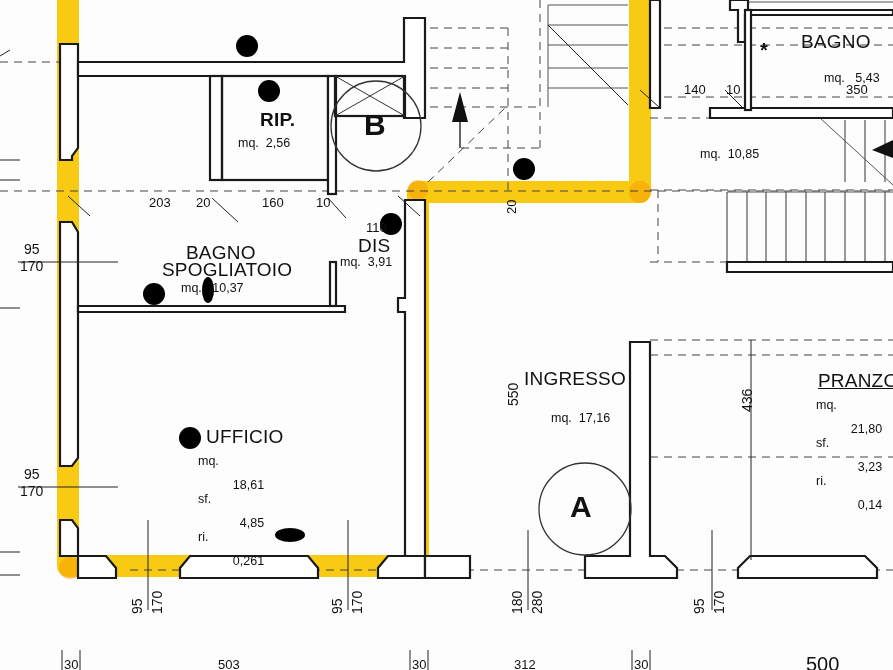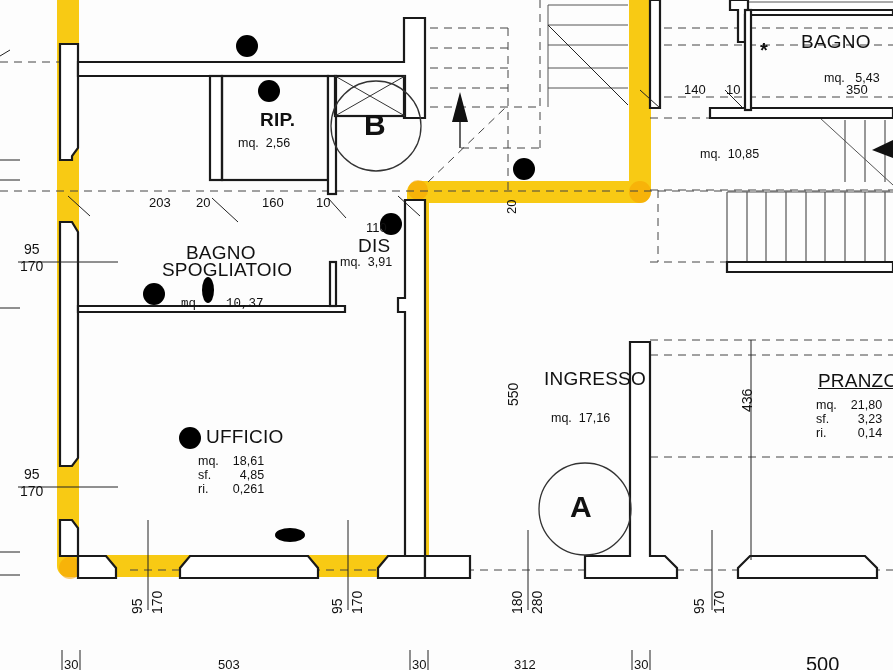--- a/index.html
+++ b/index.html
@@ -7,21 +7,21 @@
   svg{position:absolute;left:0;top:0;}
   .lbl{position:absolute;white-space:nowrap;font-family:"Liberation Sans",sans-serif;color:#111;line-height:1;}
   .room{font-size:19px;letter-spacing:0.2px;}
   .area{font-size:12.5px;}
   .dim{font-size:14px;}
   .dimsm{font-size:13px;}
   .vert{transform-origin:left top;transform:rotate(-90deg);}
   .circ-letter{font-size:30px;font-weight:bold;}
   .stack{display:flex;flex-direction:column;align-items:center;}
   .kv{display:grid;grid-template-columns:auto auto;column-gap:14px;font-size:12.5px;line-height:14px;}
-  .kv span:nth-child(2n){text-align:right;}
+  .kv span:nth-child(2n){text-align:right;margin-top:24px;}
 </style>
 </head>
 <body>
 
 <div id="plan">
   <svg width="893" height="670" viewBox="0 0 893 670">
 
     <g fill="none" stroke="#F7C600" stroke-width="22" stroke-linejoin="round" opacity="0.92">
       <polyline points="68,0 68,566 418,566 418,192 640,192 640,0"></polyline>
     </g>
@@ -173,40 +173,40 @@
     </g>
   </svg>
 
   <div class="lbl room" style="left:260px;top:110px;font-weight:bold;">RIP.</div>
   <div class="lbl area" style="left:238px;top:137px;">
     <span>mq.</span>&nbsp;&nbsp;<span>2,56</span>
   </div>
 
   <div class="lbl room" style="left:186px;top:243px;">BAGNO</div>
   <div class="lbl room" style="left:162px;top:260px;">SPOGLIATOIO</div>
-  <div class="lbl area" style="left:181px;top:298px;font-family:Liberation Mono, monospace;">
+  <div class="lbl area" style="left:181px;top:282px;">
     <span>mq.</span>&nbsp;&nbsp;&nbsp;<span>10,37</span>
   </div>
 
   <div class="lbl room" style="left:358px;top:236px;">DIS</div>
   <div class="lbl area" style="left:340px;top:256px;text-align:center;">
     <span>mq.</span>&nbsp;&nbsp;<span>3,91</span>
   </div>
 
   <div class="lbl room" style="left:206px;top:427px;">UFFICIO</div>
   <div class="lbl kv" style="left:198px;top:454px;">
     <span>mq.</span>
       <span>18,61</span>
     <span>sf.</span>
       <span>4,85</span>
     <span>ri.</span>
       <span>0,261</span>
   </div>
 
-  <div class="lbl room" style="left:544px;top:369px;text-align:center;">INGRESSO</div>
+  <div class="lbl room" style="left:524px;top:369px;text-align:center;">INGRESSO</div>
   <div class="lbl area" style="left:551px;top:412px;">
     <span>mq.</span>&nbsp;&nbsp;<span>17,16</span>
   </div>
 
   <div class="lbl room" style="left:818px;top:371px;text-decoration:underline;">PRANZO</div>
   <div class="lbl kv" style="left:816px;top:398px;">
     <span>mq.</span>
       <span>21,80</span>
     <span>sf.</span>
       <span>3,23</span>

